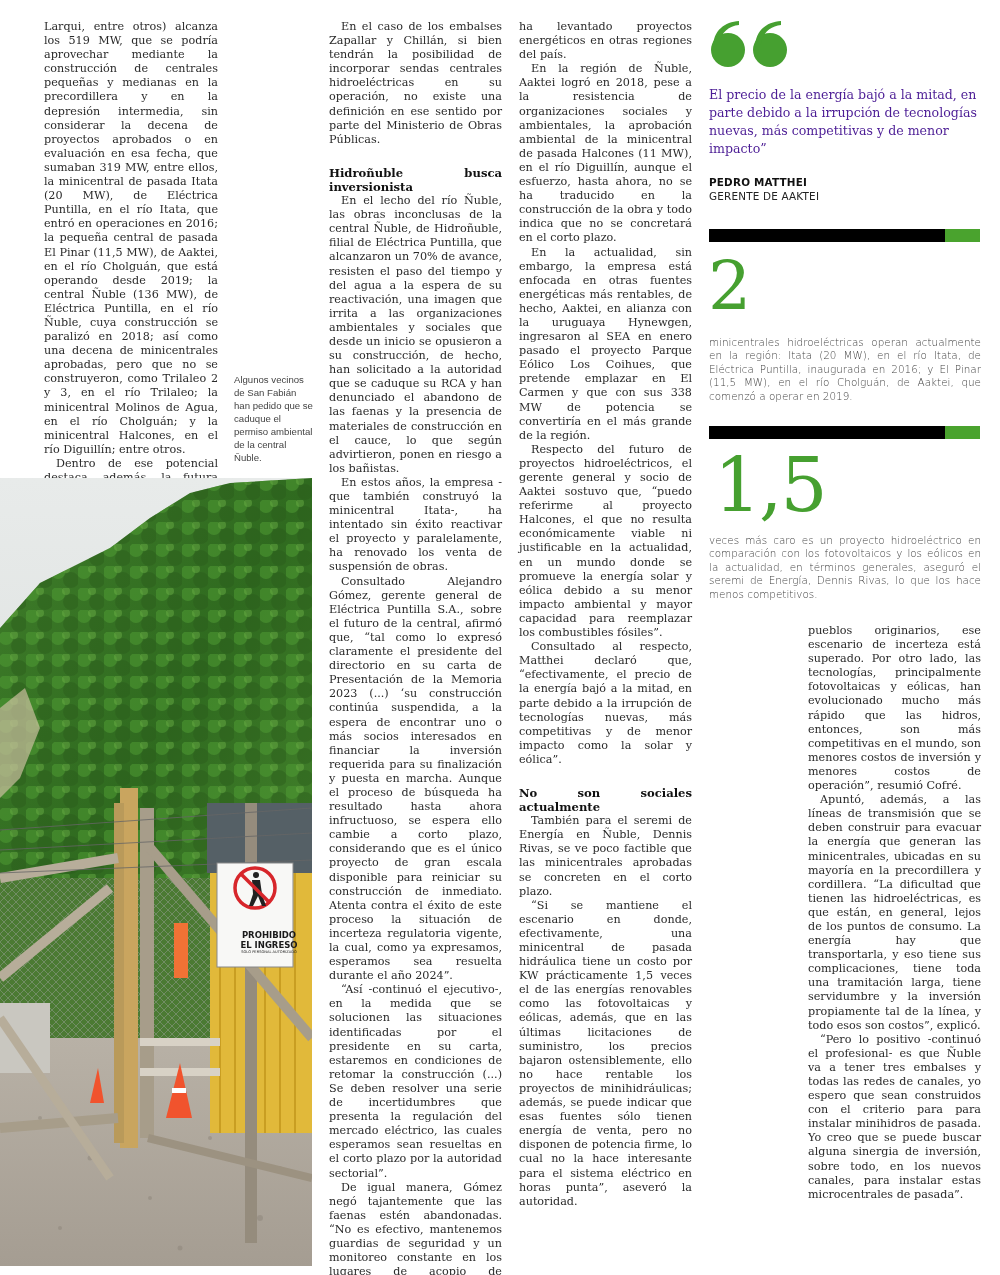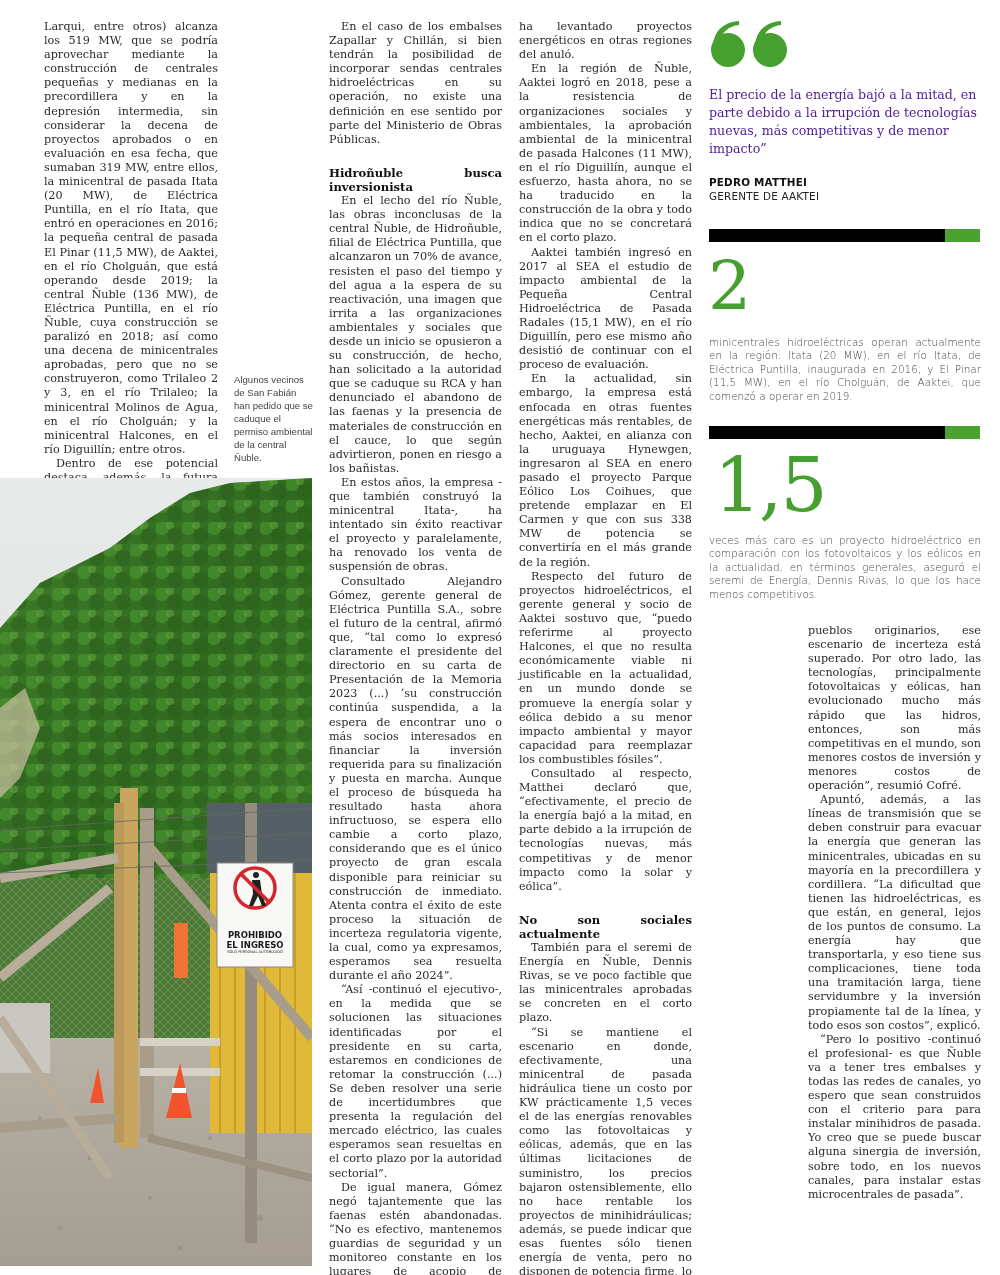--- a/index.html
+++ b/index.html
@@ -134,43 +134,42 @@
     <g>
       <rect x="217" y="385" width="76" height="104" fill="#f8f8f6" stroke="#888" stroke-width="1"></rect>
       <circle cx="255" cy="410" r="20" fill="none" stroke="#d7262b" stroke-width="3.5"></circle>
       <g fill="#222">
         <circle cx="256" cy="397" r="3"></circle>
         <path d="M252 402 L260 402 L262 416 L266 428 L262 428 L258 418 L253 428 L249 428 L253 416 Z"></path>
       </g>
       <line x1="241" y1="396" x2="269" y2="424" stroke="#d7262b" stroke-width="3.5"></line>
     </g>
   </svg>
-  <div style="position:absolute;left:217px;top:452px;width:76px;text-align:center;font-family:'DejaVu Sans',sans-serif;font-weight:bold;font-size:8.5px;line-height:10px;color:#1a1a1a;">
+  <div style="position:absolute;left:217px;top:452px;width:76px;text-align:center;font-family:'DejaVu Sans',sans-serif;font-weight:bold;font-size:8.5px;line-height:10px;color:#1a1a1a;padding-left:14px;">
     <div>PROHIBIDO</div>
     <div>EL INGRESO</div>
     <div style="font-size:3.6px;line-height:5px;font-weight:normal;">SOLO PERSONAL AUTORIZADO</div>
   </div>
 </div>
 
 <div class="col" id="col2">
   <p>En el caso de los embalses Zapallar y Chillán, si bien tendrán la posibilidad de incorporar sendas centrales hidroeléctricas en su operación, no existe una definición en ese sentido por parte del Ministerio de Obras Públicas.</p>
   <div class="gap"></div>
   <h3>Hidroñuble busca inversionista</h3>
   <p>En el lecho del río Ñuble, las obras inconclusas de la central Ñuble, de Hidroñuble, filial de Eléctrica Puntilla, que alcanzaron un 70% de avance, resisten el paso del tiempo y del agua a la espera de su reactivación, una imagen que irrita a las organizaciones ambientales y sociales que desde un inicio se opusieron a su construcción, de hecho, han solicitado a la autoridad que se caduque su RCA y han denunciado el abandono de las faenas y la presencia de materiales de construcción en el cauce, lo que según advirtieron, ponen en riesgo a los bañistas.</p>
   <p>En estos años, la empresa -que también construyó la minicentral Itata-, ha intentado sin éxito reactivar el proyecto y paralelamente, ha renovado los venta de suspensión de obras.</p>
   <p>Consultado Alejandro Gómez, gerente general de Eléctrica Puntilla S.A., sobre el futuro de la central, afirmó que, “tal como lo expresó claramente el presidente del directorio en su carta de Presentación de la Memoria 2023 (...) ‘su construcción continúa suspendida, a la espera de encontrar uno o más socios interesados en financiar la inversión requerida para su finalización y puesta en marcha. Aunque el proceso de búsqueda ha resultado hasta ahora infructuoso, se espera ello cambie a corto plazo, considerando que es el único proyecto de gran escala disponible para reiniciar su construcción de inmediato. Atenta contra el éxito de este proceso la situación de incerteza regulatoria vigente, la cual, como ya expresamos, esperamos sea resuelta durante el año 2024”.</p>
   <p>“Así -continuó el ejecutivo-, en la medida que se solucionen las situaciones identificadas por el presidente en su carta, estaremos en condiciones de retomar la construcción (...) Se deben resolver una serie de incertidumbres que presenta la regulación del mercado eléctrico, las cuales esperamos sean resueltas en el corto plazo por la autoridad sectorial”.</p>
   <p>De igual manera, Gómez negó tajantemente que las faenas estén abandonadas. “No es efectivo, mantenemos guardias de seguridad y un monitoreo constante en los lugares de acopio de materiales, tenemos una oficina en terreno con un representante de Hidroñuble, mantenemos el vivero en La Vega y, además, continuamos cumpliendo todas las obligaciones ambientales que nos impone la RCA. En ningún caso se está considerando el abandono del proyecto”.</p>
 
 </div>
 
 <div class="col" id="col3">
-  <p class="noindent">ha levantado proyectos energéticos en otras regiones del anuló.</p>
+  <p class="noindent">ha levantado proyectos energéticos en otras regiones del país.</p>
   <p>En la región de Ñuble, Aaktei logró en 2018, pese a la resistencia de organizaciones sociales y ambientales, la aprobación ambiental de la minicentral de pasada Halcones (11 MW), en el río Diguillín, aunque el esfuerzo, hasta ahora, no se ha traducido en la construcción de la obra y todo indica que no se concretará en el corto plazo.</p>
-  <p>Aaktei también ingresó en 2017 al SEA el estudio de impacto ambiental de la Pequeña Central Hidroeléctrica de Pasada Radales (15,1 MW), en el río Diguillín, pero ese mismo año desistió de continuar con el proceso de evaluación.</p>
   <p>En la actualidad, sin embargo, la empresa está enfocada en otras fuentes energéticas más rentables, de hecho, Aaktei, en alianza con la uruguaya Hynewgen, ingresaron al SEA en enero pasado el proyecto Parque Eólico Los Coihues, que pretende emplazar en El Carmen y que con sus 338 MW de potencia se convertiría en el más grande de la región.</p>
   <p>Respecto del futuro de proyectos hidroeléctricos, el gerente general y socio de Aaktei sostuvo que, “puedo referirme al proyecto Halcones, el que no resulta económicamente viable ni justificable en la actualidad, en un mundo donde se promueve la energía solar y eólica debido a su menor impacto ambiental y mayor capacidad para reemplazar los combustibles fósiles”.</p>
   <p>Consultado al respecto, Matthei declaró que, “efectivamente, el precio de la energía bajó a la mitad, en parte debido a la irrupción de tecnologías nuevas, más competitivas y de menor impacto como la solar y eólica”.</p>
   <div class="gap"></div>
   <h3>No son sociales actualmente</h3>
   <p>También para el seremi de Energía en Ñuble, Dennis Rivas, se ve poco factible que las minicentrales aprobadas se concreten en el corto plazo.</p>
   <p>“Si se mantiene el escenario en donde, efectivamente, una minicentral de pasada hidráulica tiene un costo por KW prácticamente 1,5 veces el de las energías renovables como las fotovoltaicas y eólicas, además, que en las últimas licitaciones de suministro, los precios bajaron ostensiblemente, ello no hace rentable los proyectos de minihidráulicas; además, se puede indicar que esas fuentes sólo tienen energía de venta, pero no disponen de potencia firme, lo cual no la hace interesante para el sistema eléctrico en horas punta”, aseveró la autoridad.</p>
 
 </div>
 

